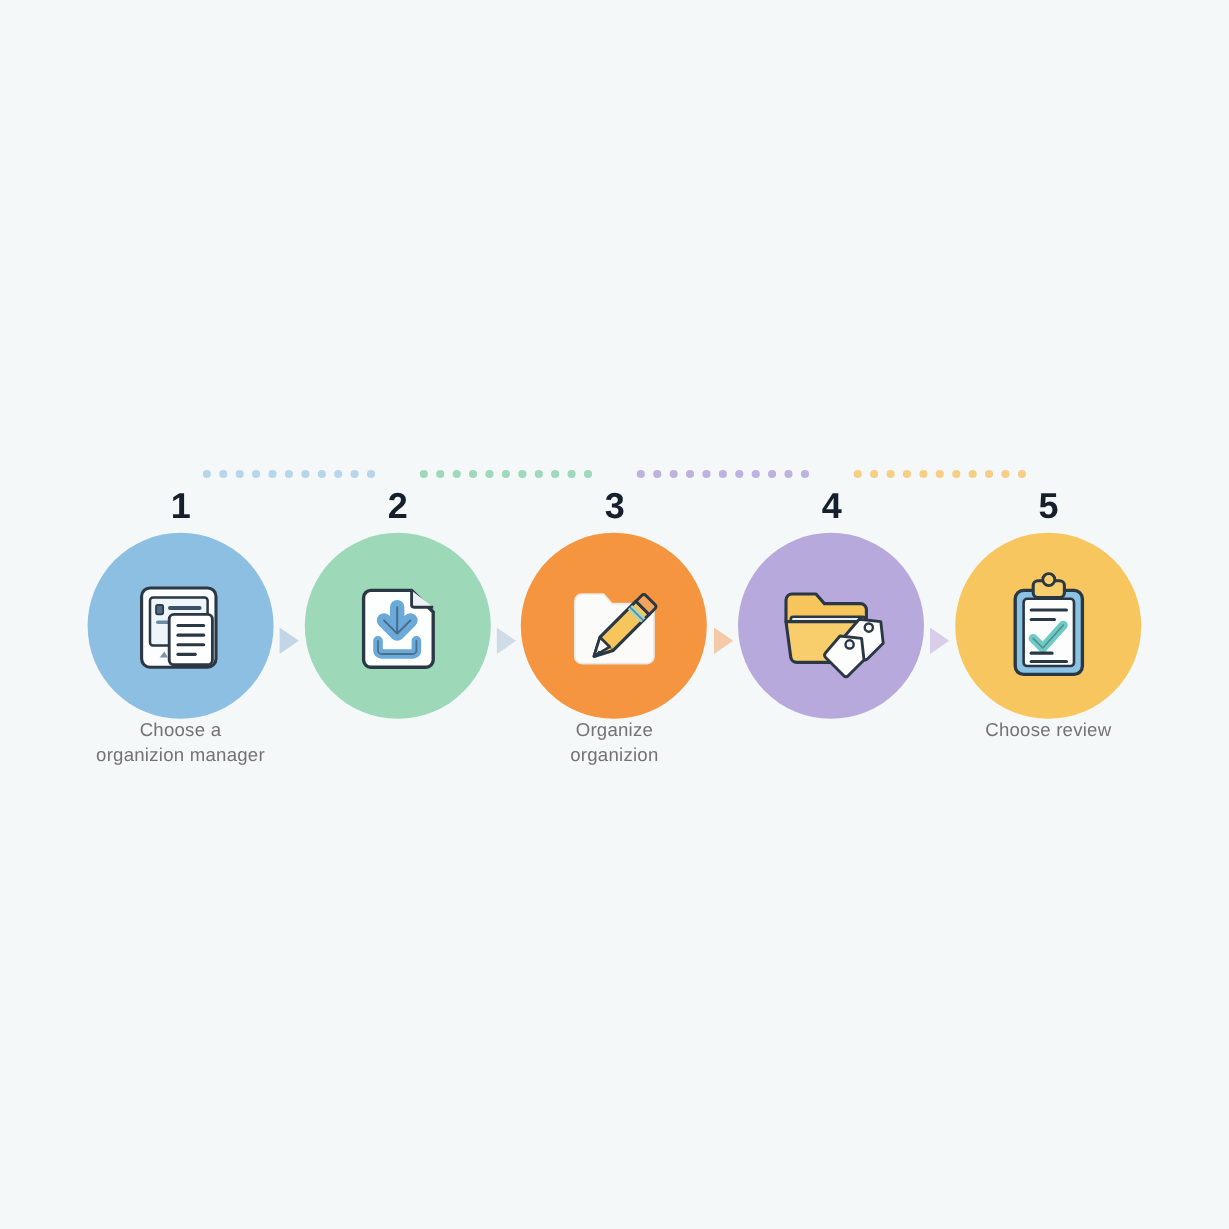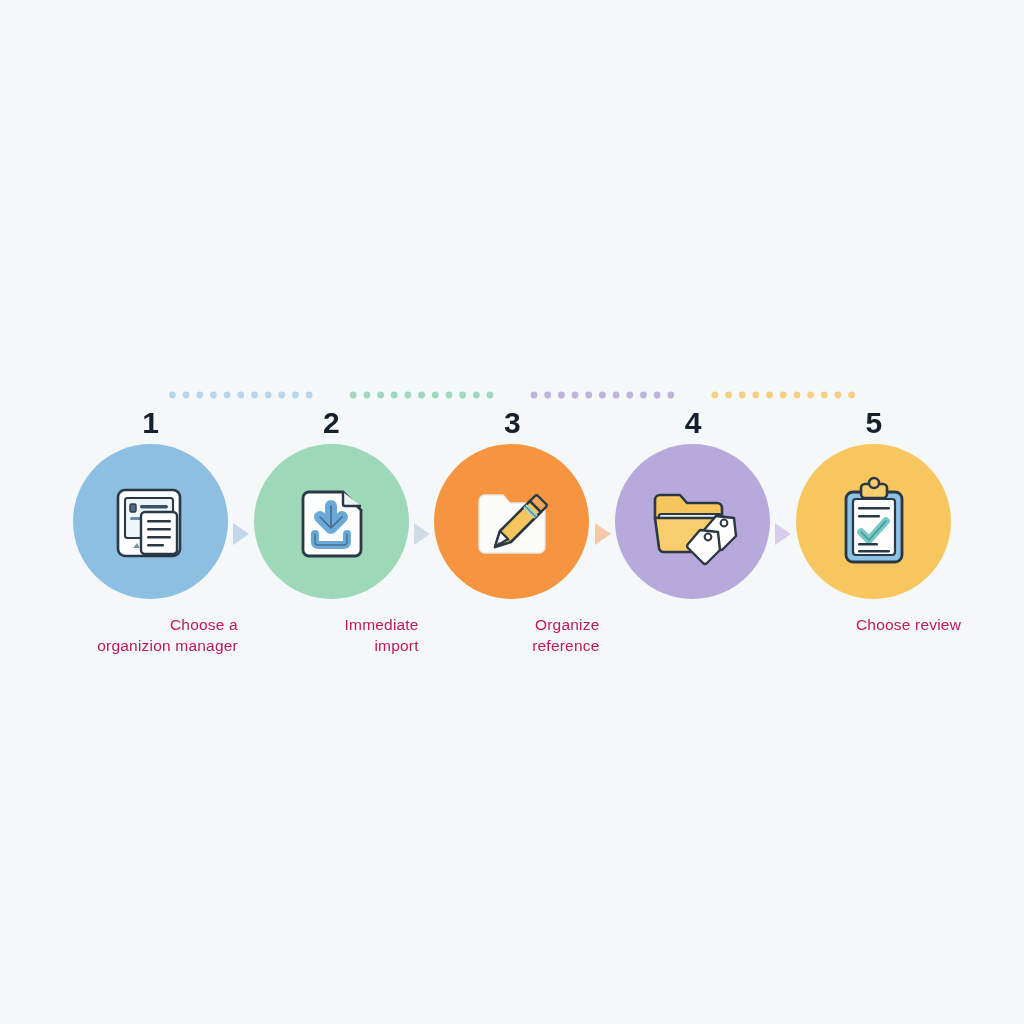--- a/index.html
+++ b/index.html
@@ -63,24 +63,23 @@
     width: 155px;
     height: 155px;
     border-radius: 50%;
     display: flex;
     align-items: center;
     justify-content: center;
     margin-top: 2px;
     position: relative;
   }
   .label {
-    margin-top: 16px;
     font-size: 15.5px;
-    color: #be185d;
-    text-align: right;
+    color: #737373;
+    text-align: center;
     line-height: 1.35;
     width: 175px;
     letter-spacing: 0.2px;
   }
   .label .l2 { display: block; }
   .arrow {
     position: absolute;
     top: 112px;
     width: 22px;
     height: 28px;
@@ -176,24 +175,20 @@
         <div class="circle" id="c1" style="background: rgb(157, 216, 184);">
           <svg class="icon-svg" width="92" height="92" viewBox="0 0 92 92">
             <path d="M18 22 a6 6 0 0 1 6 -6 h34 l18 18 v40 a6 6 0 0 1 -6 6 h-46 a6 6 0 0 1 -6 -6 z" fill="#fdfefe" stroke="#2a3744" stroke-width="2.8"></path>
             <path d="M58 16 v12 a2 2 0 0 0 2 2 h16" fill="#eef2f5" stroke="#2a3744" stroke-width="2.4"></path>
             <path d="M46 30 v22 M46 52 l-11 -11 M46 52 l11 -11" stroke="#6aa9d8" stroke-width="12" stroke-linecap="round" stroke-linejoin="round" fill="none"></path>
             <path d="M46 30 v22 M46 52 l-11 -11 M46 52 l11 -11" stroke="#2a3744" stroke-width="1.6" stroke-linecap="round" stroke-linejoin="round" fill="none" opacity="0.55"></path>
             <path d="M30 58 v8 a3 3 0 0 0 3 3 h26 a3 3 0 0 0 3 -3 v-8" stroke="#6aa9d8" stroke-width="8" fill="none" stroke-linecap="round"></path>
             <path d="M30 58 v8 a3 3 0 0 0 3 3 h26 a3 3 0 0 0 3 -3 v-8" stroke="#2a3744" stroke-width="1.5" fill="none" stroke-linecap="round" opacity="0.5"></path>
           </svg>
         </div>
-        <div class="label">
-          <span>Immediate</span>
-          <span class="l2">import</span>
-        </div>
         <svg class="arrow" style="left:170px" viewBox="0 0 22 28">
           <path d="M3 3 L19 14 L3 25 Z" fill="#cfdce8"></path>
         </svg>
       </div>
 
       <div class="step">
         <div class="step-num">3</div>
         <div class="circle" id="c2" style="background: rgb(245, 149, 63);">
           <svg class="icon-svg" width="94" height="94" viewBox="0 0 94 94">
             <path d="M14 26 a6 6 0 0 1 6 -6 h18 l7 8 h29 a6 6 0 0 1 6 6 v38 a6 6 0 0 1 -6 6 h-54 a6 6 0 0 1 -6 -6 z" fill="#fbfbfa" stroke="#e8e8e4" stroke-width="1.4"></path>
@@ -203,21 +198,21 @@
               <path d="M65 26 l11 11 l5 -5 a2 2 0 0 0 0 -3 l-8 -8 a2 2 0 0 0 -3 0 z" fill="#f2a45c" stroke="#2a3744" stroke-width="2.4" stroke-linejoin="round"></path>
               <path d="M60 31 l11 11" stroke="#9bd8d2" stroke-width="5"></path>
               <path d="M60 31 l11 11" stroke="#2a3744" stroke-width="1.4" opacity="0.5"></path>
               <path d="M30 72 l5 -16 l8 8 z" fill="#fdfdfd" stroke="#2a3744" stroke-width="2.2" stroke-linejoin="round"></path>
               <path d="M30 72 l4 -5 l3 3 z" fill="#2a3744"></path>
             </g>
           </svg>
         </div>
         <div class="label">
           <span>Organize</span>
-          <span class="l2">reference</span>
+          <span class="l2">organizion</span>
         </div>
         <svg class="arrow" style="left:170px" viewBox="0 0 22 28">
           <path d="M3 3 L19 14 L3 25 Z" fill="#f3c9a8"></path>
         </svg>
       </div>
 
       <div class="step">
         <div class="step-num">4</div>
         <div class="circle" id="c3" style="background: rgb(184, 169, 221);">
           <svg class="icon-svg" width="96" height="96" viewBox="0 0 96 96">

